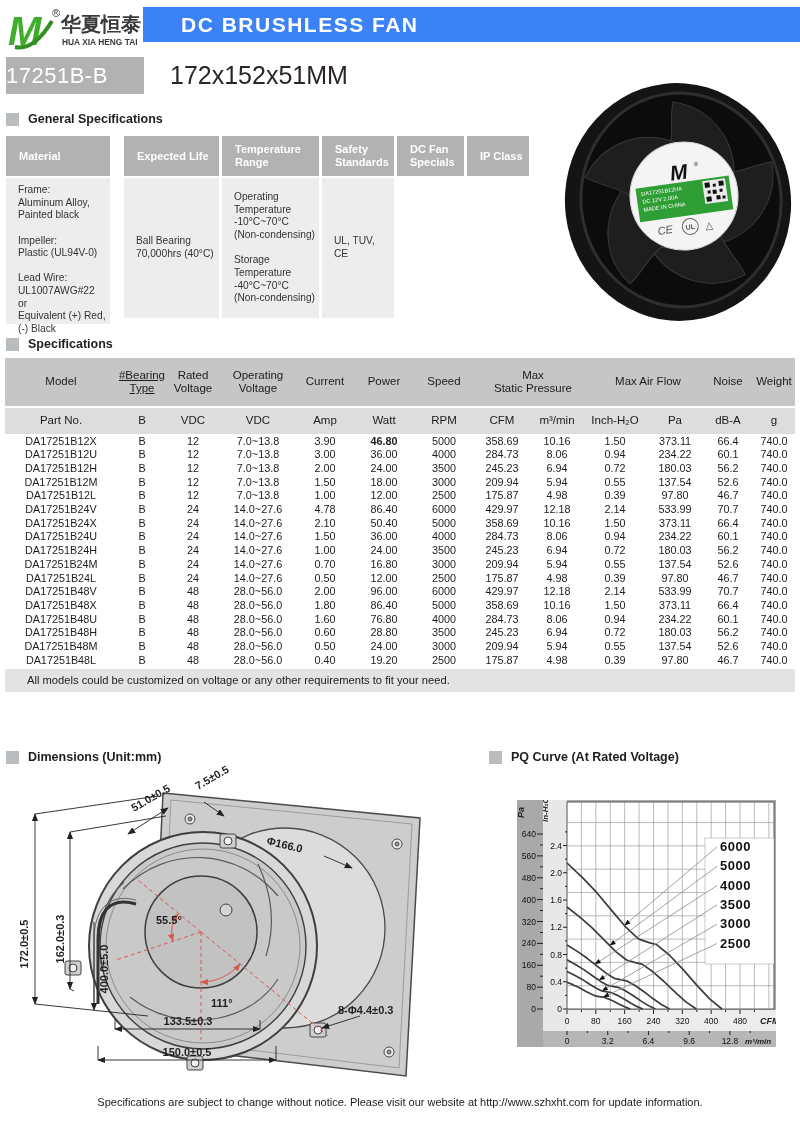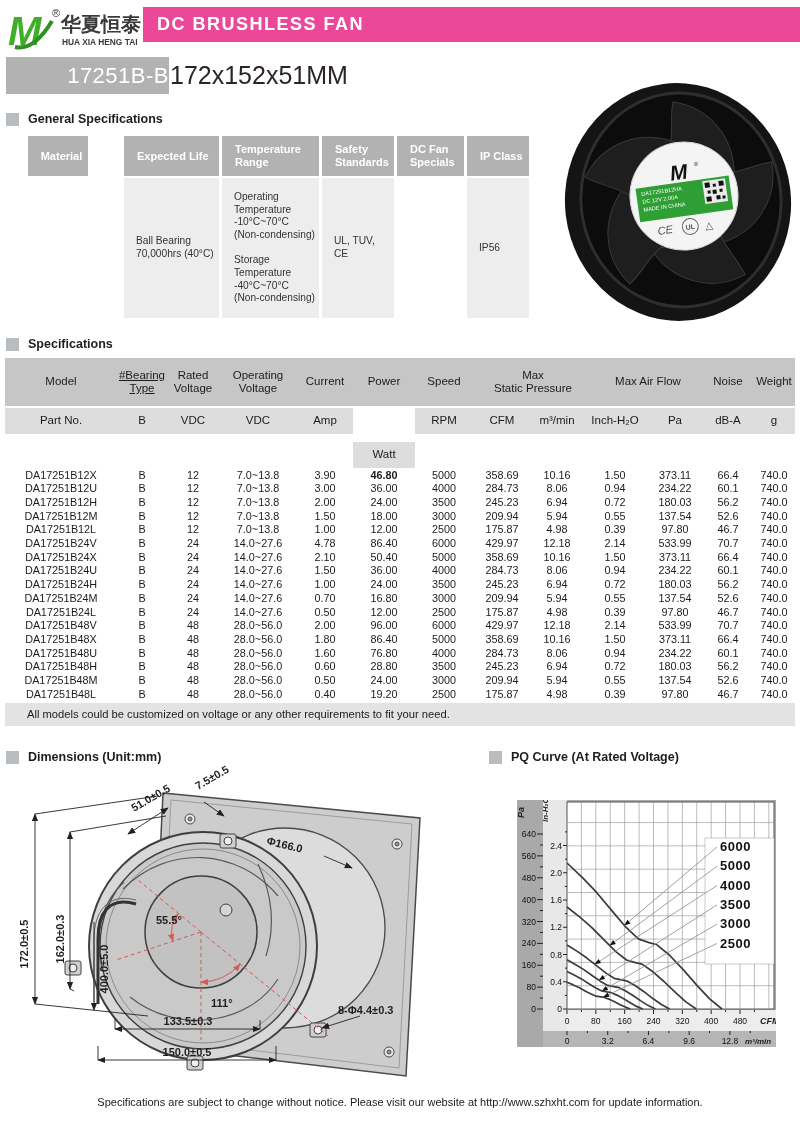--- a/index.html
+++ b/index.html
@@ -1,23 +1,23 @@
 <!DOCTYPE html>
 <html><head>
 <meta charset="utf-8">
 <style>
   html,body{margin:0;padding:0;background:#fff;}
   body{font-family:"Liberation Sans",sans-serif;color:#222;}
   .page{position:relative;width:800px;height:1142px;background:#fff;overflow:hidden;}
   .abs{position:absolute;}
   
-  .banner{left:143px;top:7px;right:0;height:35px;background:#ec4899;color:#fff;
-          font-size:18px;font-weight:bold;letter-spacing:1.5px;line-height:35px;padding-left:14px;}
-  .badge{left:6px;top:57px;width:163px;height:37px;background:#b2b2b2;color:#fff;
-         font-size:22px;text-align:right;line-height:37px;letter-spacing:.5px;}
+  .banner{left:143px;top:7px;right:0;height:35px;background:#3b82f6;color:#fff;
+          font-size:21px;font-weight:bold;letter-spacing:1.5px;line-height:35px;padding-left:38px;}
+  .badge{left:6px;top:57px;width:138px;height:37px;background:#b2b2b2;color:#fff;
+         font-size:22px;text-align:left;line-height:37px;letter-spacing:.5px;}
   .size-text{left:170px;top:57px;height:37px;line-height:37px;font-size:25px;color:#2b2523;}
   
   .sec{display:flex;align-items:center;gap:9px;}
   .sec .bullet{width:13px;height:13px;background:#b9bdbf;flex:none;}
   .sec .t{font-size:12.5px;font-weight:bold;color:#1e1e1e;}
   
   .gtable{left:6px;top:136px;display:flex;gap:3px;}
   .gcol{flex:none;display:flex;flex-direction:column;gap:2px;}
   .ghead{height:40px;background:#b2b2b2;color:#fff;font-size:11px;font-weight:bold;
          display:flex;align-items:center;padding:0 6px 0 13px;line-height:1.15;}
@@ -53,22 +53,33 @@
 
   <div class="abs banner">DC BRUSHLESS FAN</div>
   <div class="abs badge">17251B-B</div>
   <div class="abs size-text">172x152x51MM</div>
 
   <div class="abs sec" style="left:6px;top:112px">
     <span class="bullet"></span>
     <span class="t">General Specifications</span>
   </div>
   <div class="abs gtable">
-      <div class="gcol" style="width: 104px; align-items: center;">
+      <div class="gcol" style="width: 104px;">
         <div class="ghead">Material</div>
+        <div class="gbody top" style="padding-top: 6px;">Frame:
+Aluminum Alloy,
+Painted black
+
+Impeller:
+Plastic (UL94V-0)
+
+Lead Wire:
+UL1007AWG#22 or
+Equivalent (+) Red,
+(-) Black</div>
       </div>
       <div class="gcol" style="width: 95px; padding-left: 11px;">
         <div class="ghead">Expected Life</div>
         <div class="gbody mid">Ball Bearing
 70,000hrs (40°C)</div>
       </div>
       <div class="gcol" style="width: 97px;">
         <div class="ghead">Temperature Range</div>
         <div class="gbody mid">Operating
 Temperature
@@ -83,21 +94,20 @@
       <div class="gcol" style="width: 72px;">
         <div class="ghead">Safety Standards</div>
         <div class="gbody mid">UL, TUV,
 CE</div>
       </div>
       <div class="gcol" style="width: 67px;">
         <div class="ghead">DC Fan Specials</div>
       </div>
       <div class="gcol" style="width: 62px;">
         <div class="ghead">IP Class</div>
-        <div class="gbody mid">IP56</div>
       </div>
     </div>
 
   <svg class="abs" style="left:558px;top:76px" width="238" height="248" viewBox="0 0 238 248">
     <ellipse cx="120" cy="126" rx="113" ry="119" fill="#141414" transform="rotate(-7 120 126)"></ellipse>
     <ellipse cx="123" cy="124" rx="100" ry="107" fill="#0c0c0c" stroke="#2e2e2e" stroke-width="3" transform="rotate(-7 123 124)"></ellipse>
     <g transform="translate(123,124)">
       <g>
           <path d="M -8,-98 C 30,-93 56,-60 53,-20 C 30,-40 5,-45 -18,-34 C -5,-55 -12,-78 -8,-98 Z" fill="#1e1e1e" stroke="#3a3a3a"></path>
         </g>
@@ -162,21 +172,21 @@
         <div class="scell sh1" style="width: 110px;">Max  Air  Flow</div>
         <div class="scell sh1" style="width: 50px;">Noise</div>
         <div class="scell sh1" style="width: 42px;">Weight</div>
       </div>
       <div class="srow " style="margin-top: 2px;">
         <div class="scell sh2" style="width: 112px;">Part No.</div>
         <div class="scell sh2" style="width: 50px;">B</div>
         <div class="scell sh2" style="width: 52px;">VDC</div>
         <div class="scell sh2" style="width: 78px;">VDC</div>
         <div class="scell sh2" style="width: 56px;">Amp</div>
-        <div class="scell sh2" style="width: 62px; margin-top: 34px;">Watt</div>
+        <div class="scell sh2" style="width: 62px;">Watt</div>
         <div class="scell sh2" style="width: 58px;">RPM</div>
         <div class="scell sh2" style="width: 58px;">CFM</div>
         <div class="scell sh2" style="width: 52px;">m³/min</div>
         <div class="scell sh2" style="width: 64px;">Inch-H₂O</div>
         <div class="scell sh2" style="width: 56px;">Pa</div>
         <div class="scell sh2" style="width: 50px;">dB-A</div>
         <div class="scell sh2" style="width: 42px;">g</div>
       </div>
       <div class="srow ">
         <div class="scell sdr" style="width: 112px;">DA17251B12X</div>

